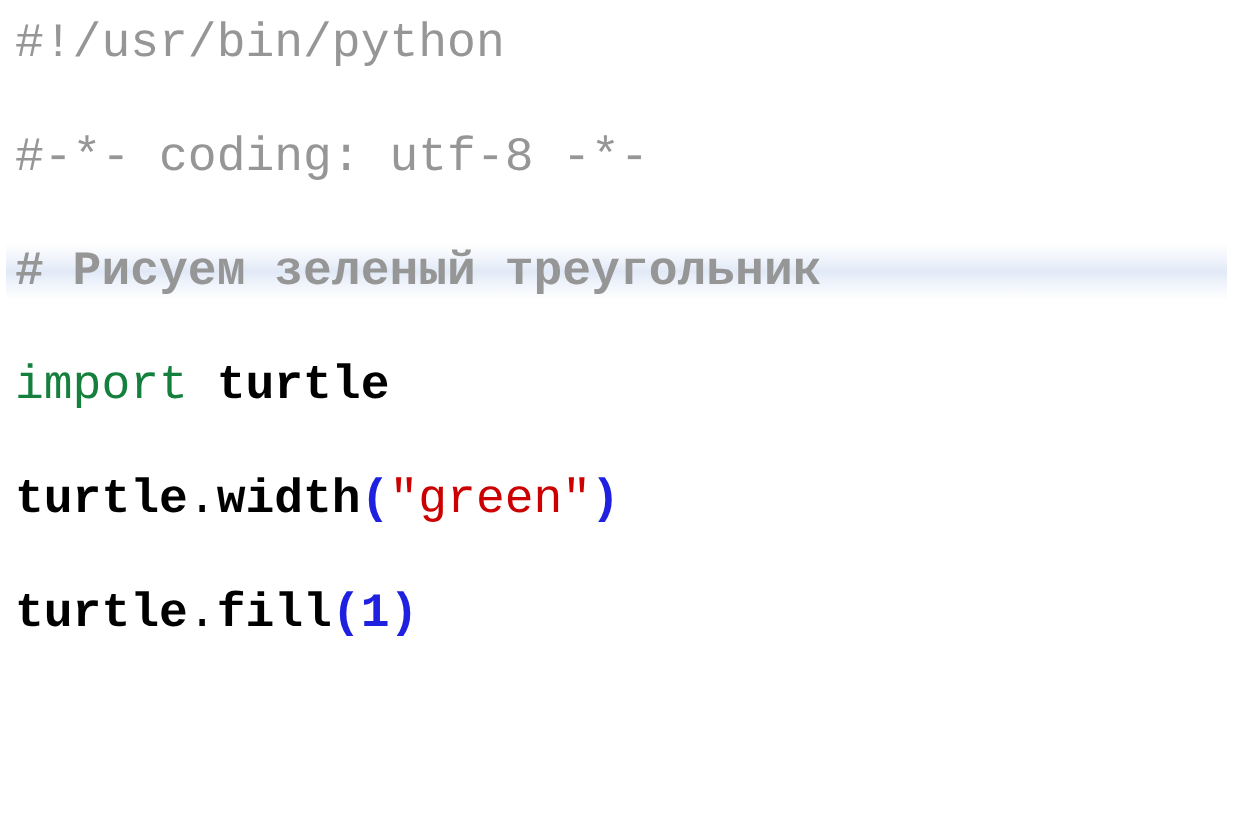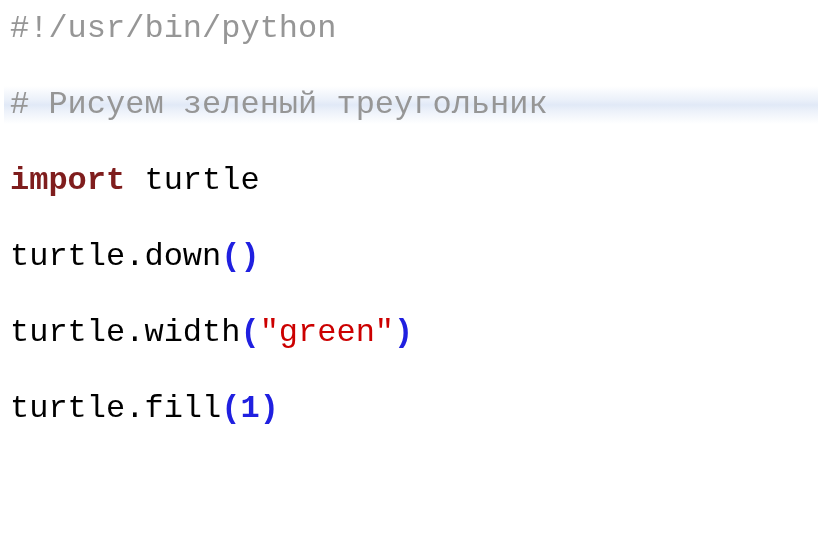--- a/index.html
+++ b/index.html
@@ -28,39 +28,40 @@
     display: block;
     padding-left: 6px;
   }
   .highlight {
     background: linear-gradient(to bottom,
       rgba(255,255,255,0) 0%,
       rgba(200,215,240,0.35) 35%,
       rgba(200,215,240,0.55) 50%,
       rgba(200,215,240,0.35) 65%,
       rgba(255,255,255,0) 100%);
+    font-weight: bold;
   }
   .shebang   { color: #969696; }
   .encoding  { color: #969696; }
   .comment   { color: #969696; }
-  .kw-import { color: #7f1d1d; font-weight: bold; }
-  .identifier{ color: #000000; }
+  .kw-import { color: #15803d; font-weight: normal; }
+  .identifier{ color: #000000; font-weight: bold; }
   .dot       { color: #000000; }
   .paren     { color: #2020e0; font-weight: bold; }
   .number    { color: #2020e0; font-weight: bold; }
   .string    { color: #cc0000; }
 </style>
 </head>
 <body>
 
 <div class="page">
 <pre class="code"><span class="line"><span class="shebang">#!/usr/bin/python</span></span>
+<span class="line"><span class="encoding">#-*- coding: utf-8 -*-</span></span>
 <span class="line highlight"><span class="comment"># Рисуем зеленый треугольник</span></span>
 <span class="line"><span class="kw-import">import</span><span> </span><span class="identifier">turtle</span></span>
-<span class="line"><span class="identifier">turtle</span><span class="dot">.</span><span class="identifier">down</span><span class="paren">(</span><span class="paren">)</span></span>
 <span class="line"><span class="identifier">turtle</span><span class="dot">.</span><span class="identifier">width</span><span class="paren">(</span><span class="string">"green"</span><span class="paren">)</span></span>
 <span class="line"><span class="identifier">turtle</span><span class="dot">.</span><span class="identifier">fill</span><span class="paren">(</span><span class="number">1</span><span class="paren">)</span></span>
 
 
 
 
 
 </pre>
 </div>
 

